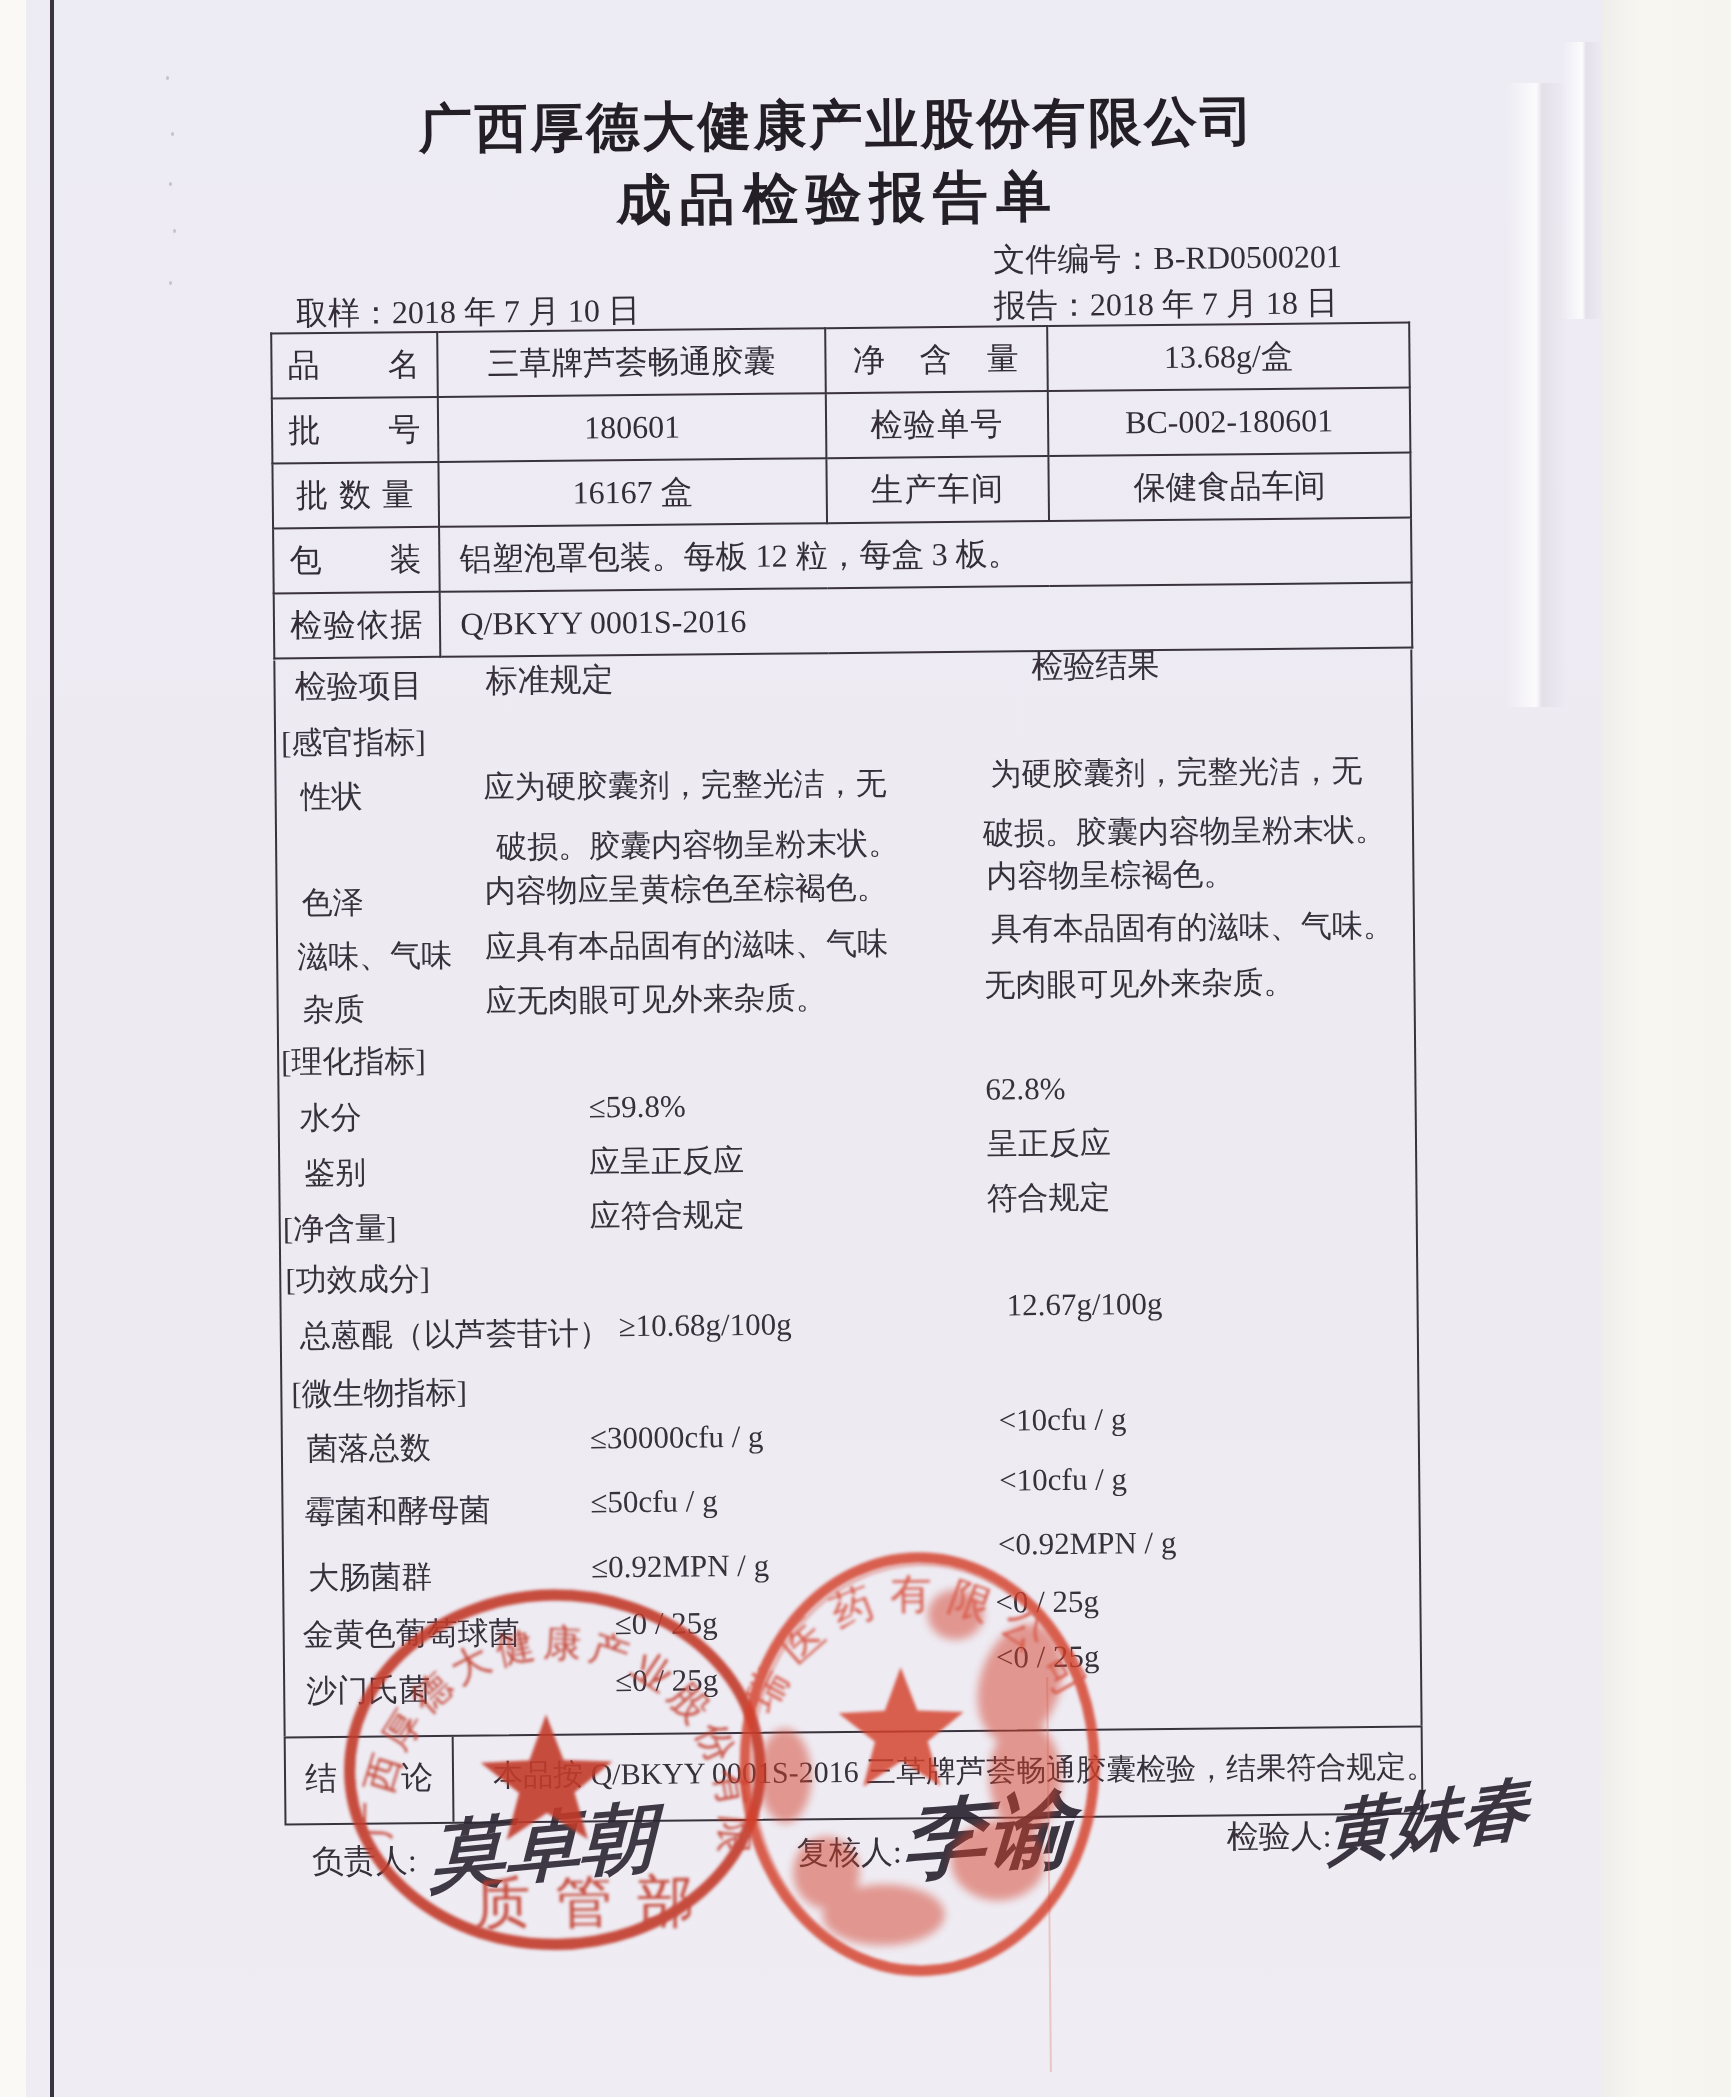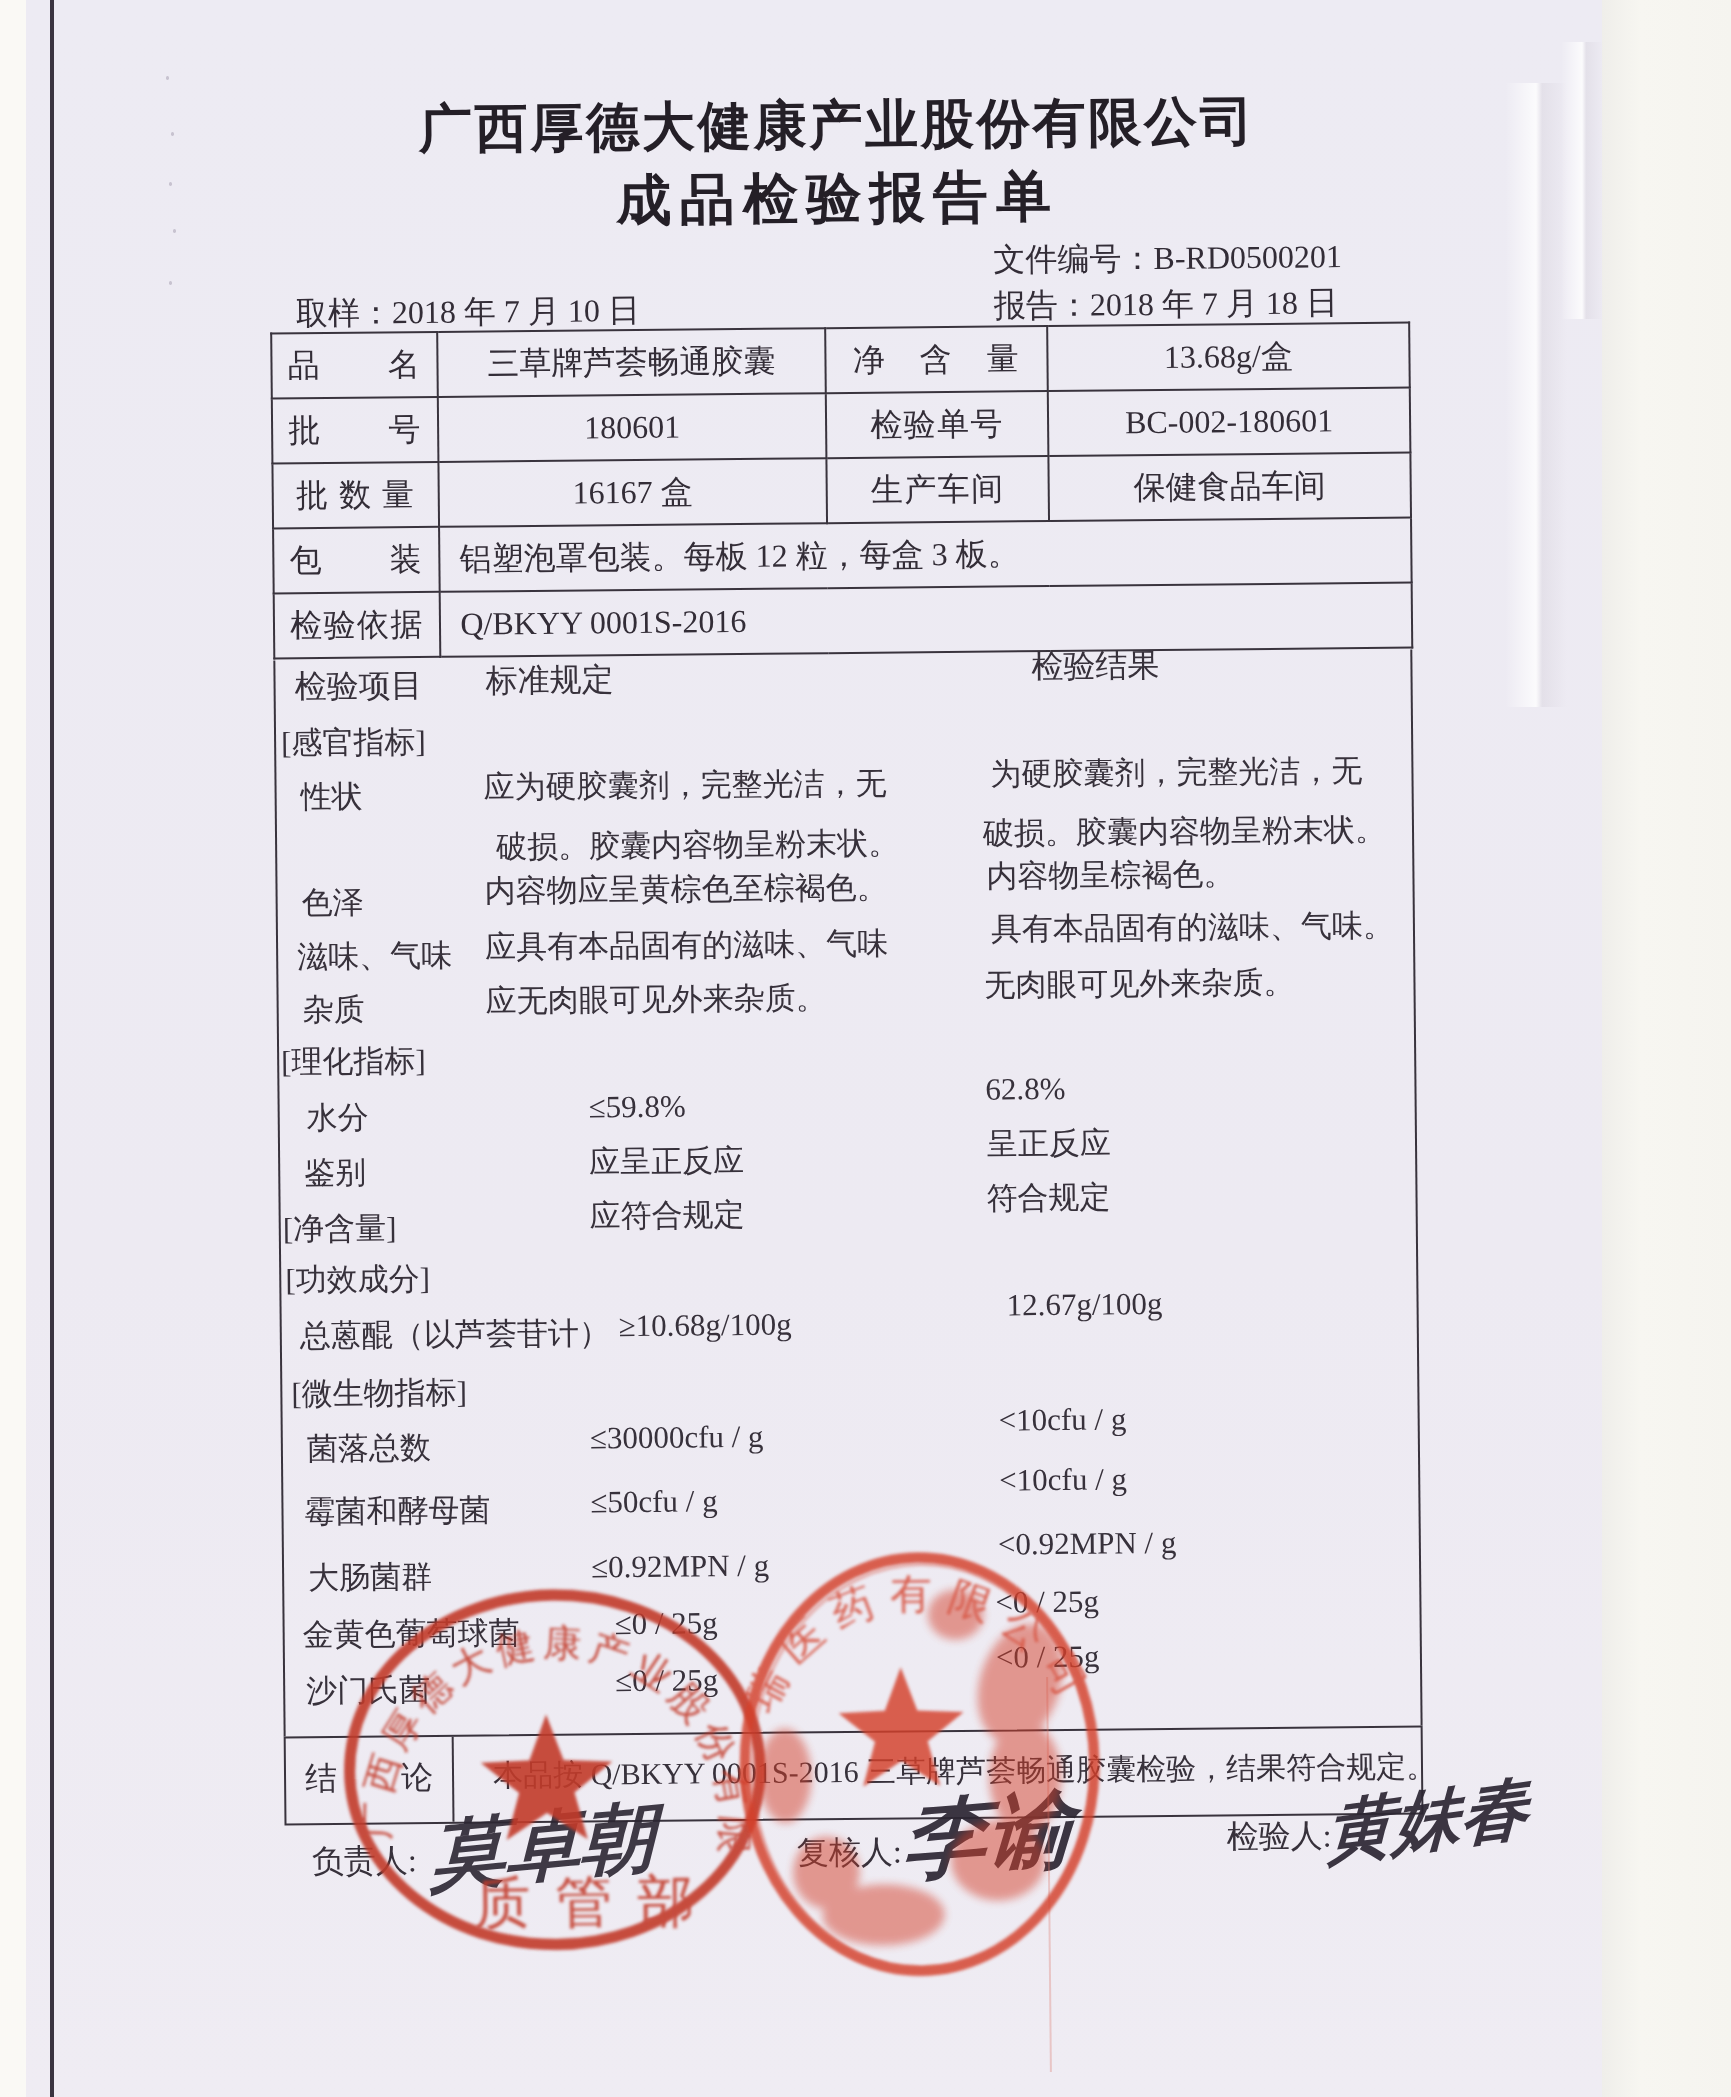--- a/index.html
+++ b/index.html
@@ -125,21 +125,21 @@
     <div class="t" style="left:298px;top:935px;">滋味、气味</div>
     <div class="t" style="left:486px;top:927px;">应具有本品固有的滋味、气味</div>
     <div class="t" style="left:992px;top:914px;">具有本品固有的滋味、气味。</div>
 
     <div class="t" style="left:303px;top:988px;">杂质</div>
     <div class="t" style="left:486px;top:981px;">应无肉眼可见外来杂质。</div>
     <div class="t" style="left:985px;top:970px;">无肉眼可见外来杂质。</div>
 
     <div class="t" style="left:281px;top:1040px;">[理化指标]</div>
 
-    <div class="t" style="left:306px;top:1096px;text-align:center;">水分</div>
+    <div class="t" style="left:299px;top:1096px;text-align:center;">水分</div>
     <div class="t" style="left:588px;top:1088px;">≤59.8%</div>
     <div class="t" style="left:985px;top:1074px;">62.8%</div>
 
     <div class="t" style="left:303px;top:1151px;">鉴别</div>
     <div class="t" style="left:588px;top:1143px;">应呈正反应</div>
     <div class="t" style="left:986px;top:1129px;">呈正反应</div>
 
     <div class="t" style="left:281px;top:1207px;">[净含量]</div>
     <div class="t" style="left:588px;top:1197px;">应符合规定</div>
     <div class="t" style="left:985px;top:1183px;">符合规定</div>

